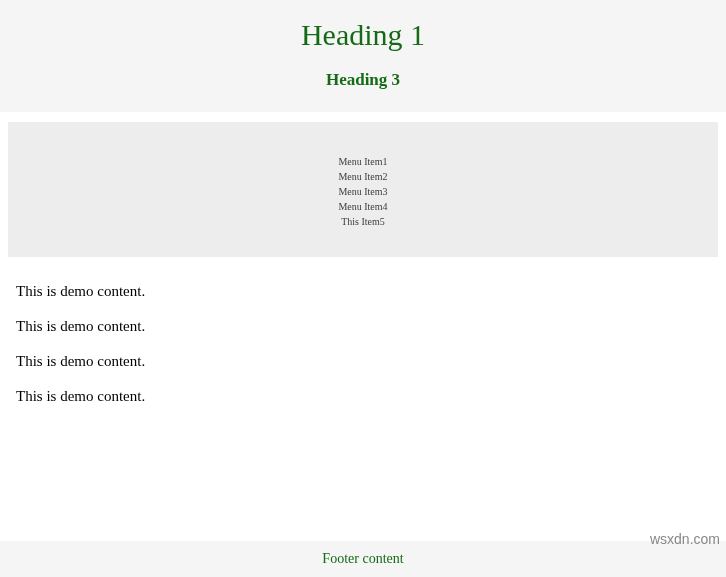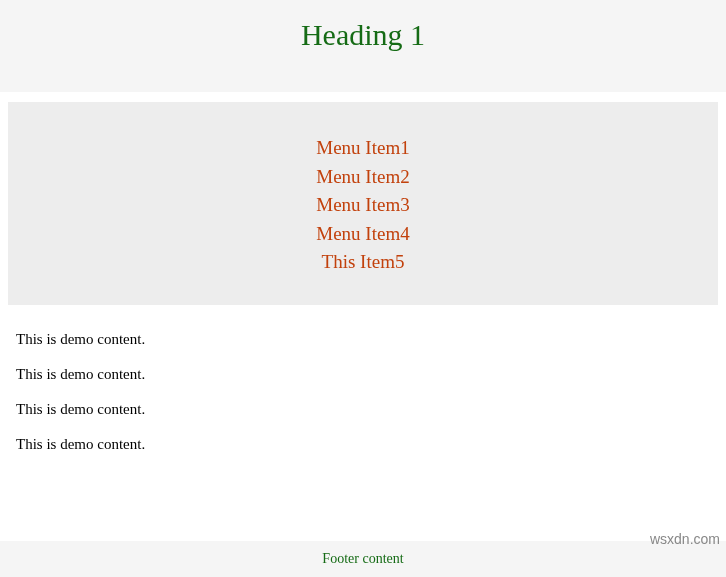--- a/index.html
+++ b/index.html
@@ -31,23 +31,23 @@
       font-weight: bold;
     }
     .nav {
       background: #ededed;
       padding: 32px 0 28px 0;
       text-align: center;
       margin: 10px 8px 0 8px;
     }
     .nav a {
       display: block;
-      color: #c2410c;
+      color: #404040;
       text-decoration: none;
-      font-size: 19px;
+      font-size: 10px;
       line-height: 1.5;
       font-family: Georgia, serif;
     }
     .content {
       padding: 26px 16px 10px 16px;
     }
     .content h2 {
       font-size: 22px;
       font-weight: bold;
       color: #000;
@@ -78,20 +78,21 @@
       font-size: 14px;
       color: #888;
       font-family: Arial, sans-serif;
     }
   </style>
 </head>
 <body>
 
 <div class="header">
   <h1>Heading 1</h1>
+  <h3>Heading 3</h3>
 </div>
 
 <div class="nav">
   <a href="#">Menu Item1</a>
   <a href="#">Menu Item2</a>
   <a href="#">Menu Item3</a>
   <a href="#">Menu Item4</a>
   <a href="#">This Item5</a>
 </div>
 

